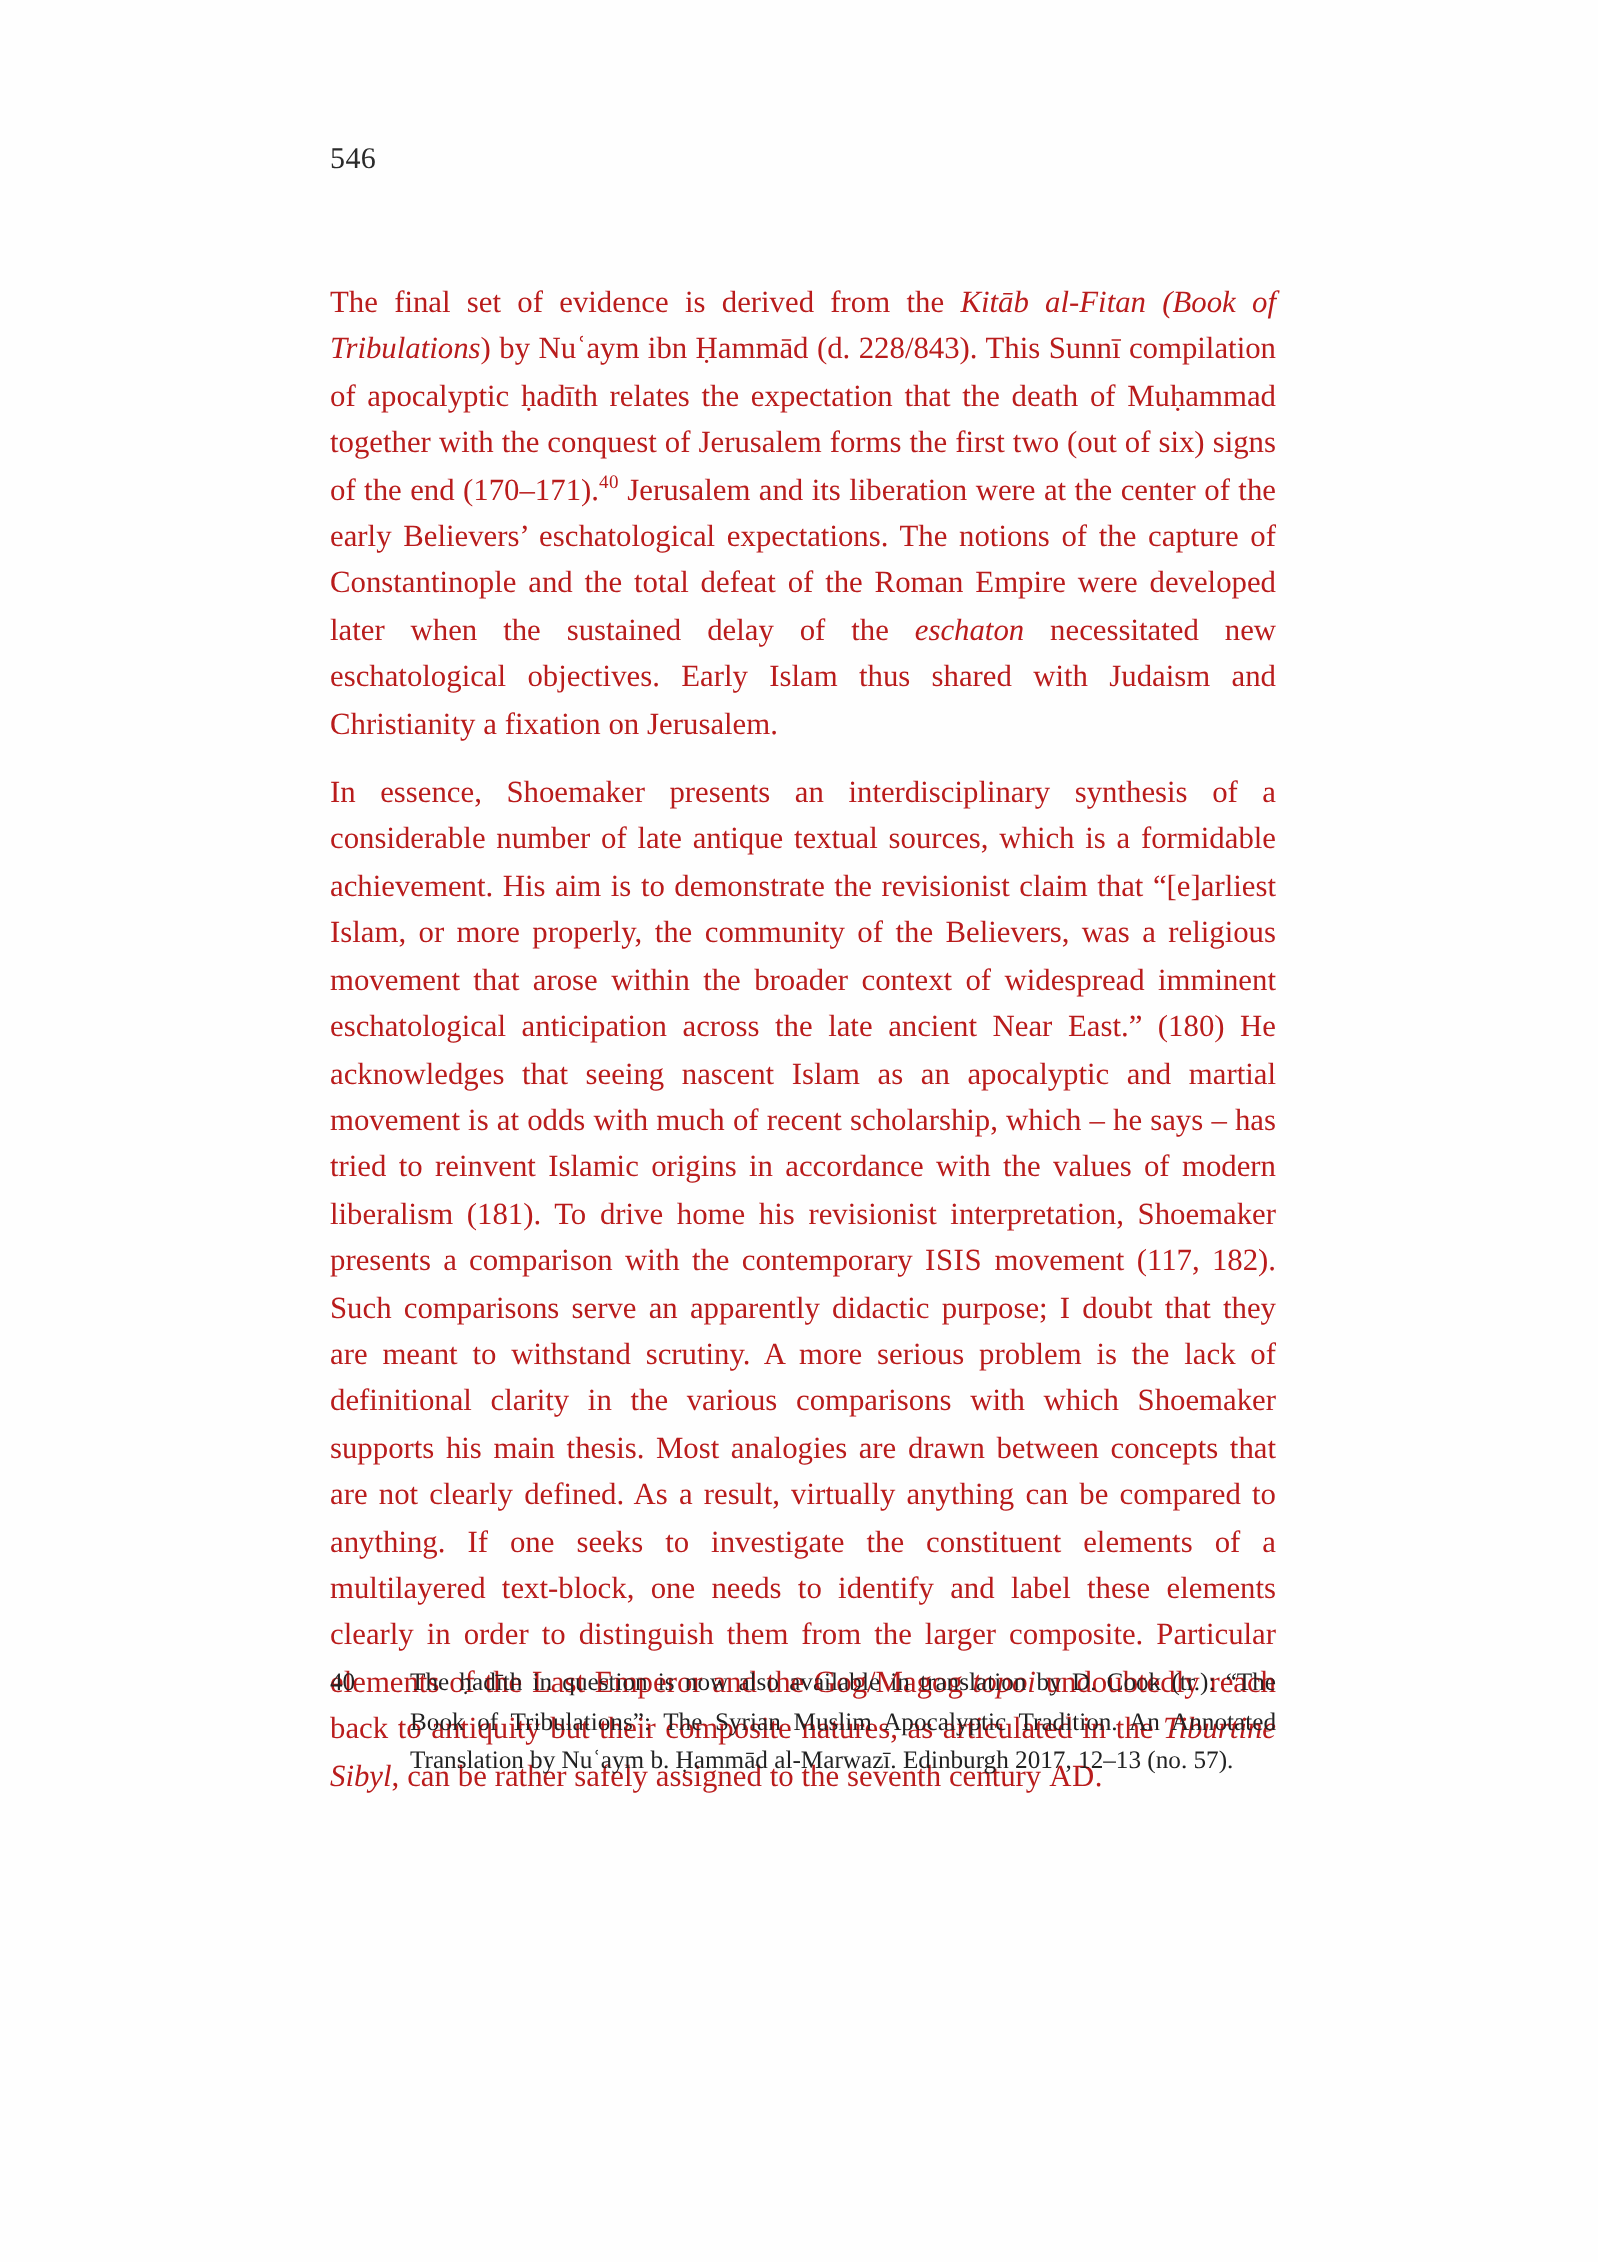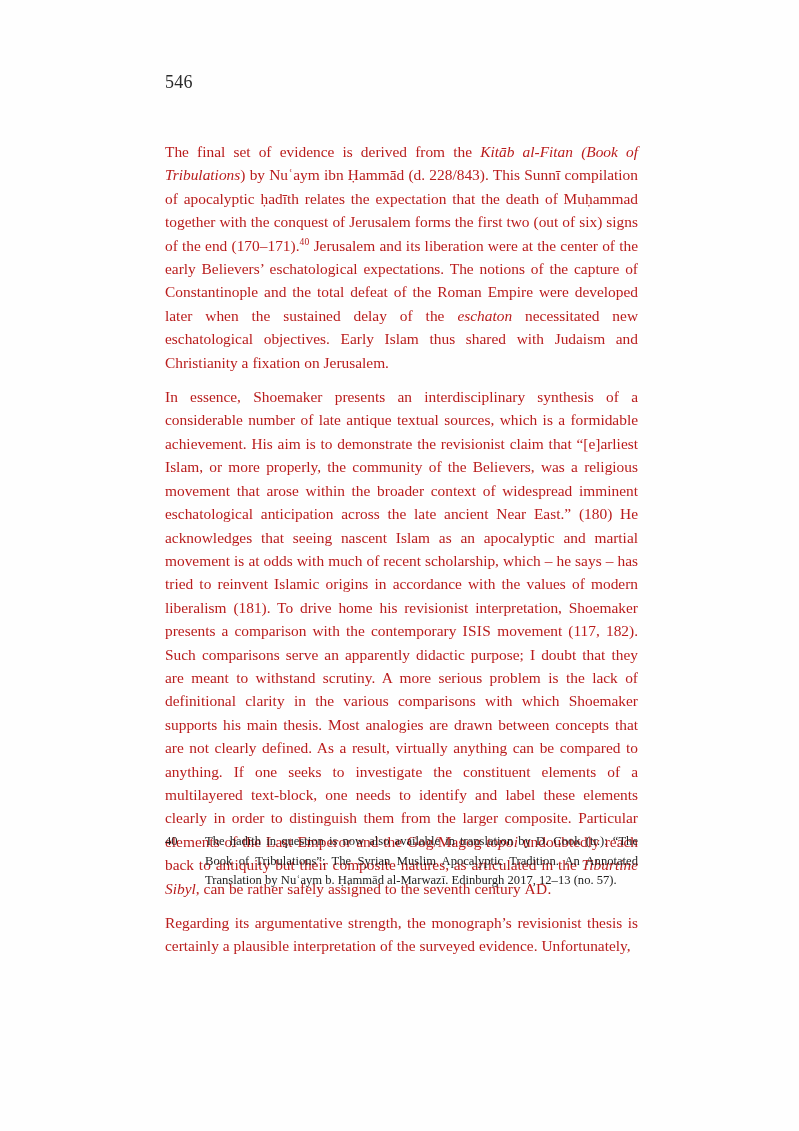--- a/index.html
+++ b/index.html
@@ -21,21 +21,21 @@
     background: #fefefe;
   }
 
   
   .running-head {
     position: absolute;
     top: 72px;
     left: 165px;
     width: 472px;
     height: 18px;
-    font-size: 18px;
+    font-size: 15px;
     color: #2a2a2a;
   }
   .running-head .folio {
     position: absolute;
     left: 0;
     top: 0;
     letter-spacing: 0.2px;
   }
   .running-head .author {
     position: absolute;
@@ -109,20 +109,19 @@
 
 <div class="page">
 
   <div class="running-head">
     <span class="folio">546</span>
   </div>
 
   <div class="textblock" id="textblock">
       <p class="para" id="para-1"><span>The final set of evidence is derived from the </span><i>Kitāb al-Fitan (Book of Tribulations</i><span>) by Nuʿaym ibn Ḥammād (d. 228/843). This Sunnī compilation of apocalyptic ḥadīth relates the expectation that the death of Muḥammad together with the conquest of Jerusalem forms the first two (out of six) signs of the end (170–171).</span><sup class="fn-ref">40</sup><span> Jerusalem and its liberation were at the center of the early Believers’ eschatological expectations. The notions of the capture of Constantinople and the total defeat of the Roman Empire were developed later when the sustained delay of the </span><i>eschaton</i><span> necessitated new eschatological objectives. Early Islam thus shared with Judaism and Christianity a fixation on Jerusalem.</span></p>
       <p class="para" id="para-2"><span>In essence, Shoemaker presents an interdisciplinary synthesis of a considerable number of late antique textual sources, which is a formidable achievement. His aim is to demonstrate the revisionist claim that “[e]arliest Islam, or more properly, the community of the Believers, was a religious movement that arose within the broader context of widespread imminent eschatological anticipation across the late ancient Near East.” (180) He acknowledges that seeing nascent Islam as an apocalyptic and martial movement is at odds with much of recent scholarship, which – he says – has tried to reinvent Islamic origins in accordance with the values of modern liberalism (181). To drive home his revisionist interpretation, Shoemaker presents a comparison with the contemporary </span><span class="smcp">ISIS</span><span> movement (117, 182). Such comparisons serve an apparently didactic purpose; I doubt that they are meant to withstand scrutiny. A more serious problem is the lack of definitional clarity in the various comparisons with which Shoemaker supports his main thesis. Most analogies are drawn between concepts that are not clearly defined. As a result, virtually anything can be compared to anything. If one seeks to investigate the constituent elements of a multilayered text-block, one needs to identify and label these elements clearly in order to distinguish them from the larger composite. Particular elements of the Last Emperor and the Gog/Magog </span><i>topoi</i><span> undoubtedly reach back to antiquity but their composite natures, as articulated in the </span><i>Tiburtine Sibyl</i><span>, can be rather safely assigned to the seventh century </span><span class="smcp">AD</span><span>.</span></p>
-      <p class="para" id="para-3"><span>Regarding its argumentative strength, the monograph’s revisionist thesis is certainly a plausible interpretation of the surveyed evidence. Unfortunately,</span></p>
     </div>
 
   <div class="footnotes" id="footnotes">
       <div class="footnote"><span class="fn-num">40</span><span>The ḥadīth in question is now also available in translation by D. Cook (tr.): “The Book of Tribulations”: The Syrian Muslim Apocalyptic Tradition. An Annotated Translation by Nuʿaym b. Ḥammād al-Marwazī. Edinburgh 2017, 12–13 (no. 57).</span></div>
     </div>
 
 </div>
 
 </body></html>

